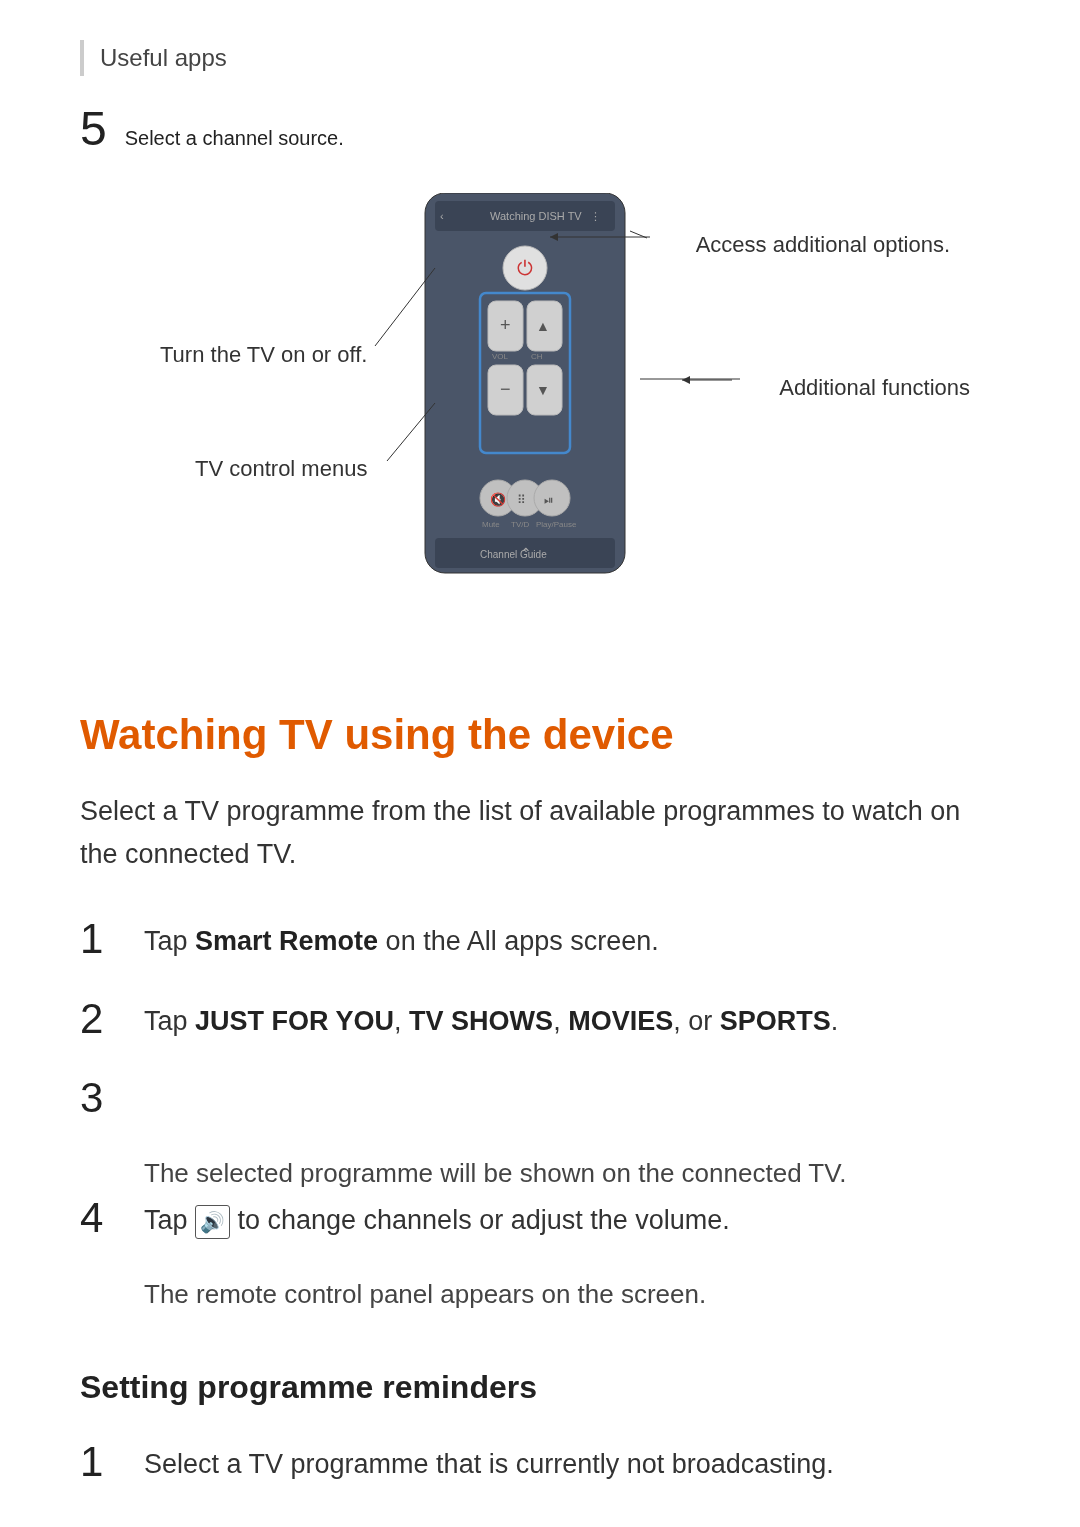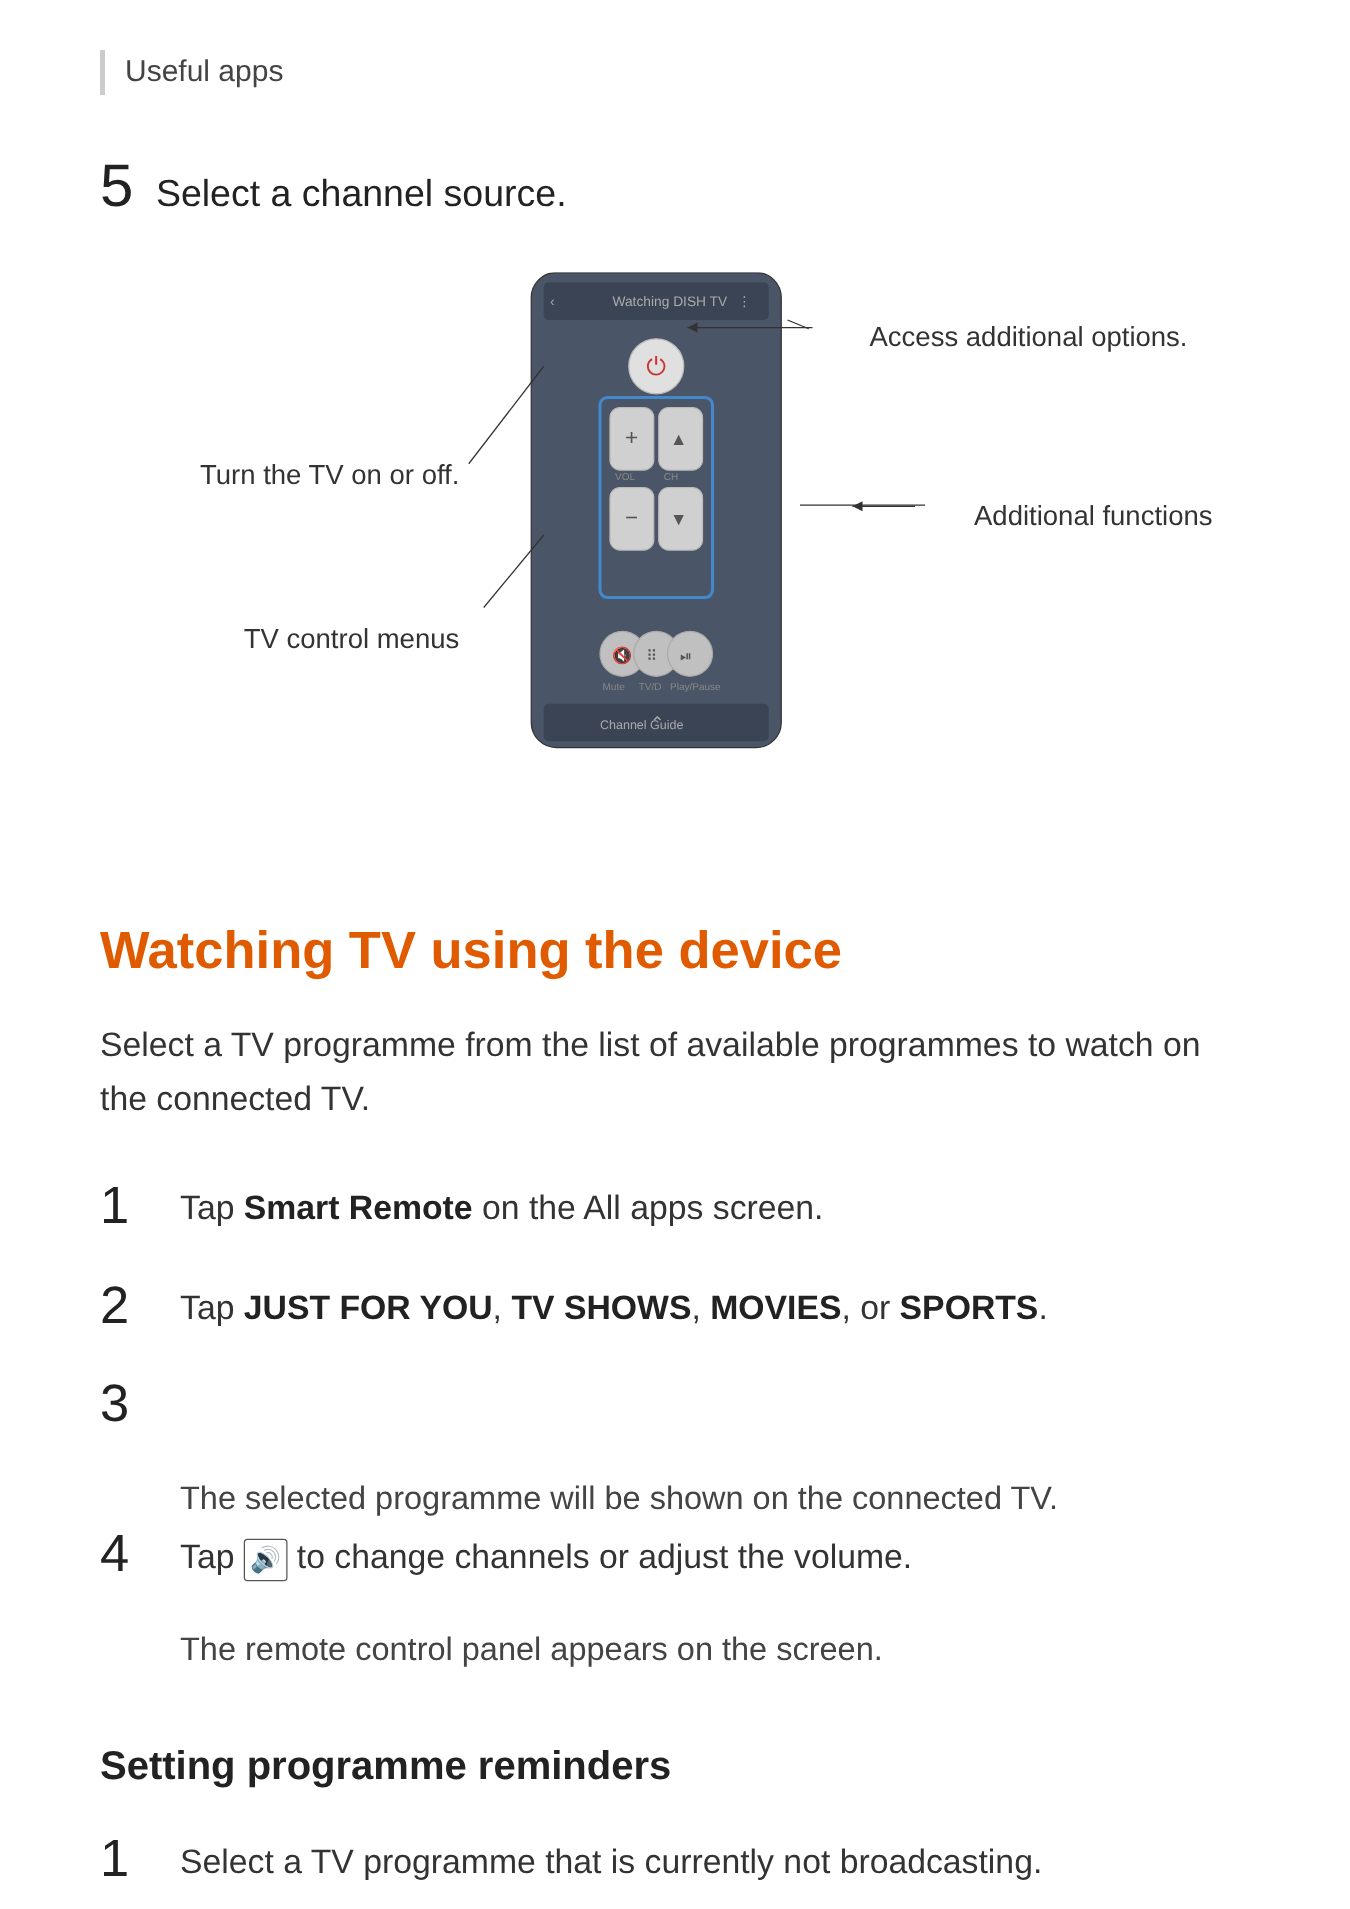--- a/index.html
+++ b/index.html
@@ -15,41 +15,41 @@
       width: 1080px;
       min-height: 1527px;
       padding: 40px 80px 60px 80px;
       font-size: 28px;
       line-height: 1.5;
     }
 
     .page-header {
       border-left: 4px solid #cccccc;
       padding-left: 16px;
-      margin-bottom: 50px;
+      margin-bottom: 29px;
       font-size: 24px;
       color: #444;
     }
 
     .step-heading {
       display: flex;
       align-items: baseline;
       gap: 18px;
       margin-bottom: 30px;
     }
 
     .step-number-large {
       font-size: 48px;
       font-weight: 300;
       color: #222;
       line-height: 1;
     }
 
     .step-text {
-      font-size: 30px;
+      font-size: 20px;
       color: #222;
       text-align: center;
     }
 
     
     .diagram-container {
       position: relative;
       width: 100%;
       height: 460px;
       margin-bottom: 60px;
@@ -136,21 +136,21 @@
   <span class="step-number-large">5</span>
   <span class="step-text">Select a channel source.</span>
 </div>
 
 <div class="diagram-container">
 
   <div class="annotation" style="left: 80px; top: 155px;">
     <span>Turn the TV on or off.</span>
   </div>
 
-  <div class="annotation" style="left: 115px; top: 286px; text-align: right;">
+  <div class="annotation" style="left: 115px; top: 269px; text-align: right;">
     <span>TV control menus</span>
   </div>
 
   <div style="position: absolute; left: 340px; top: 10px;">
     <svg width="210" height="390" viewBox="0 0 210 390" xmlns="http://www.w3.org/2000/svg">
 
       <rect x="5" y="0" width="200" height="380" rx="20" ry="20" fill="#4a5568" stroke="#333" stroke-width="1"></rect>
 
       <rect x="15" y="8" width="180" height="30" rx="4" fill="#3a4455"></rect>
       <text x="70" y="27" fill="#aaa" font-size="11" font-family="Arial">Watching DISH TV</text>

